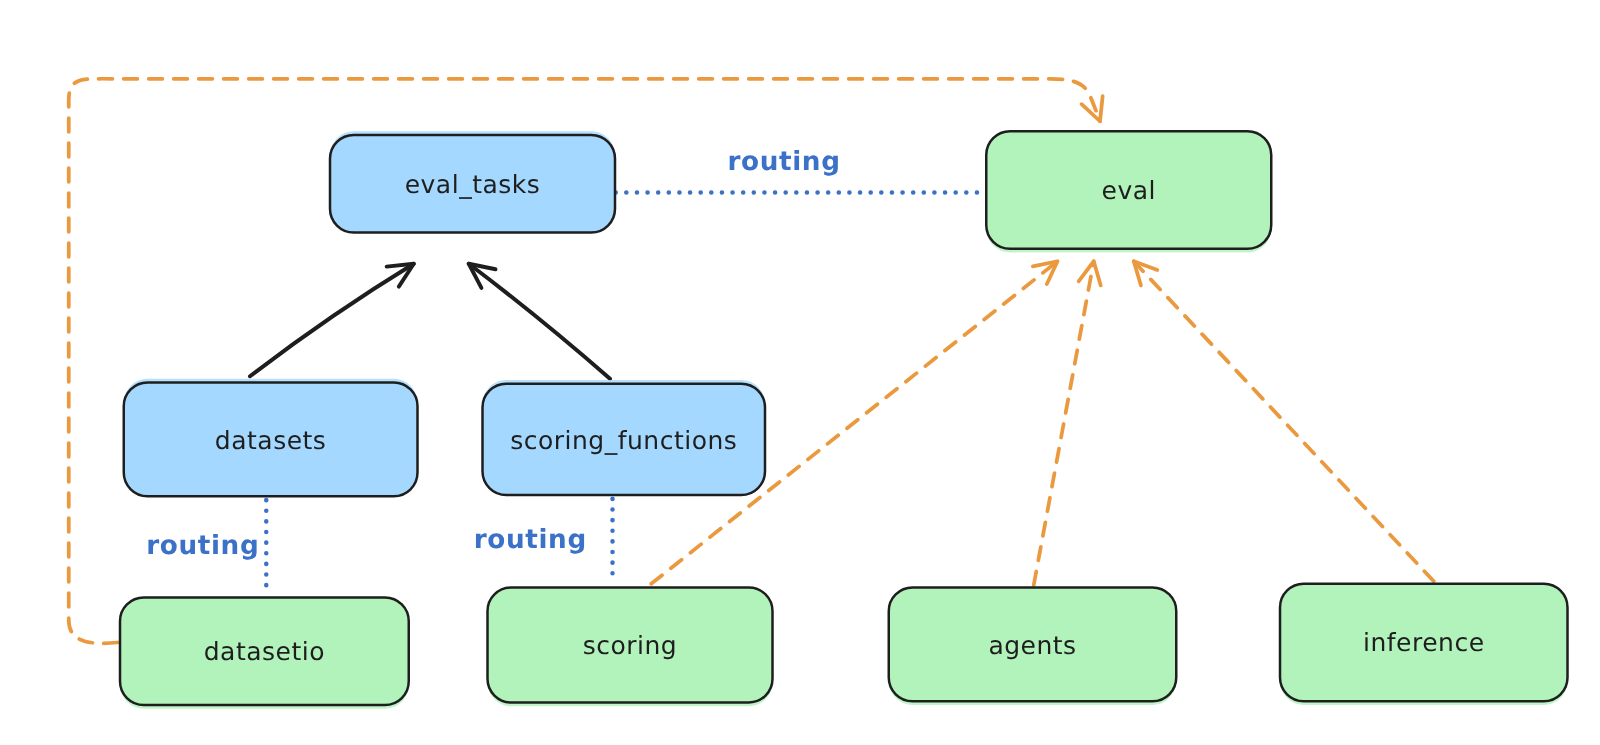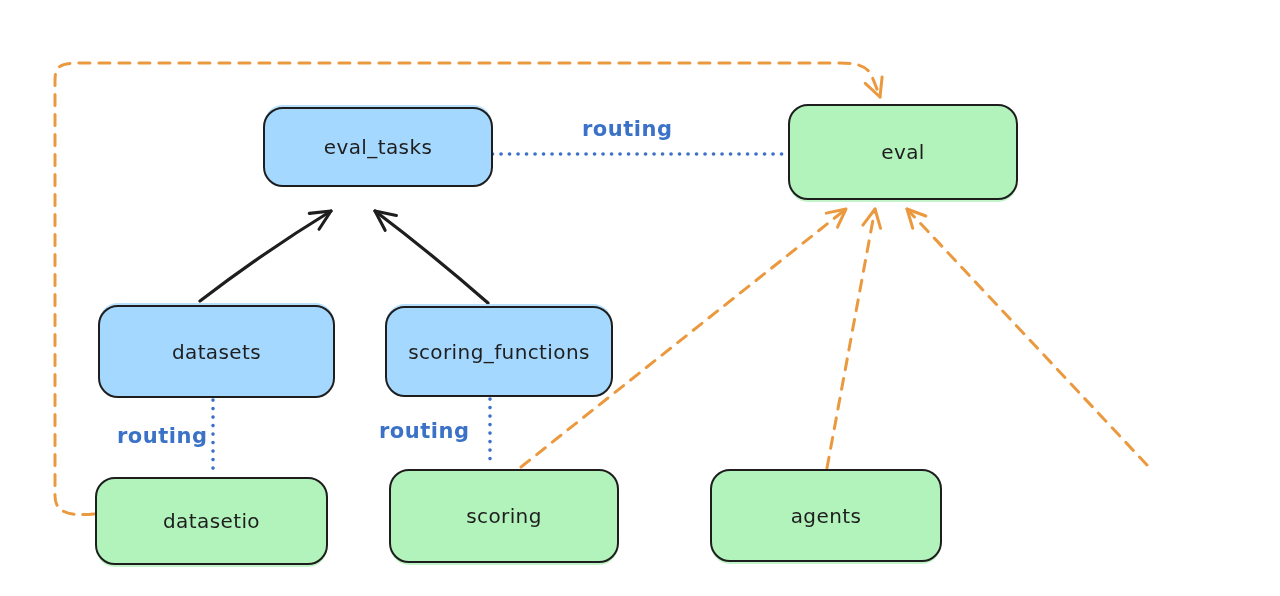--- a/index.html
+++ b/index.html
@@ -94,18 +94,21 @@
   </div>
   <div class="node green n-datasetio">
     <span>datasetio</span>
   </div>
   <div class="node green n-scoring">
     <span>scoring</span>
   </div>
   <div class="node green n-agents">
     <span>agents</span>
   </div>
+  <div class="node green n-inference">
+    <span>inference</span>
+  </div>
 
   <span class="edge-label l-routing-top">routing</span>
   <span class="edge-label l-routing-left">routing</span>
   <span class="edge-label l-routing-mid">routing</span>
 
 </div>
 
 </body></html>

